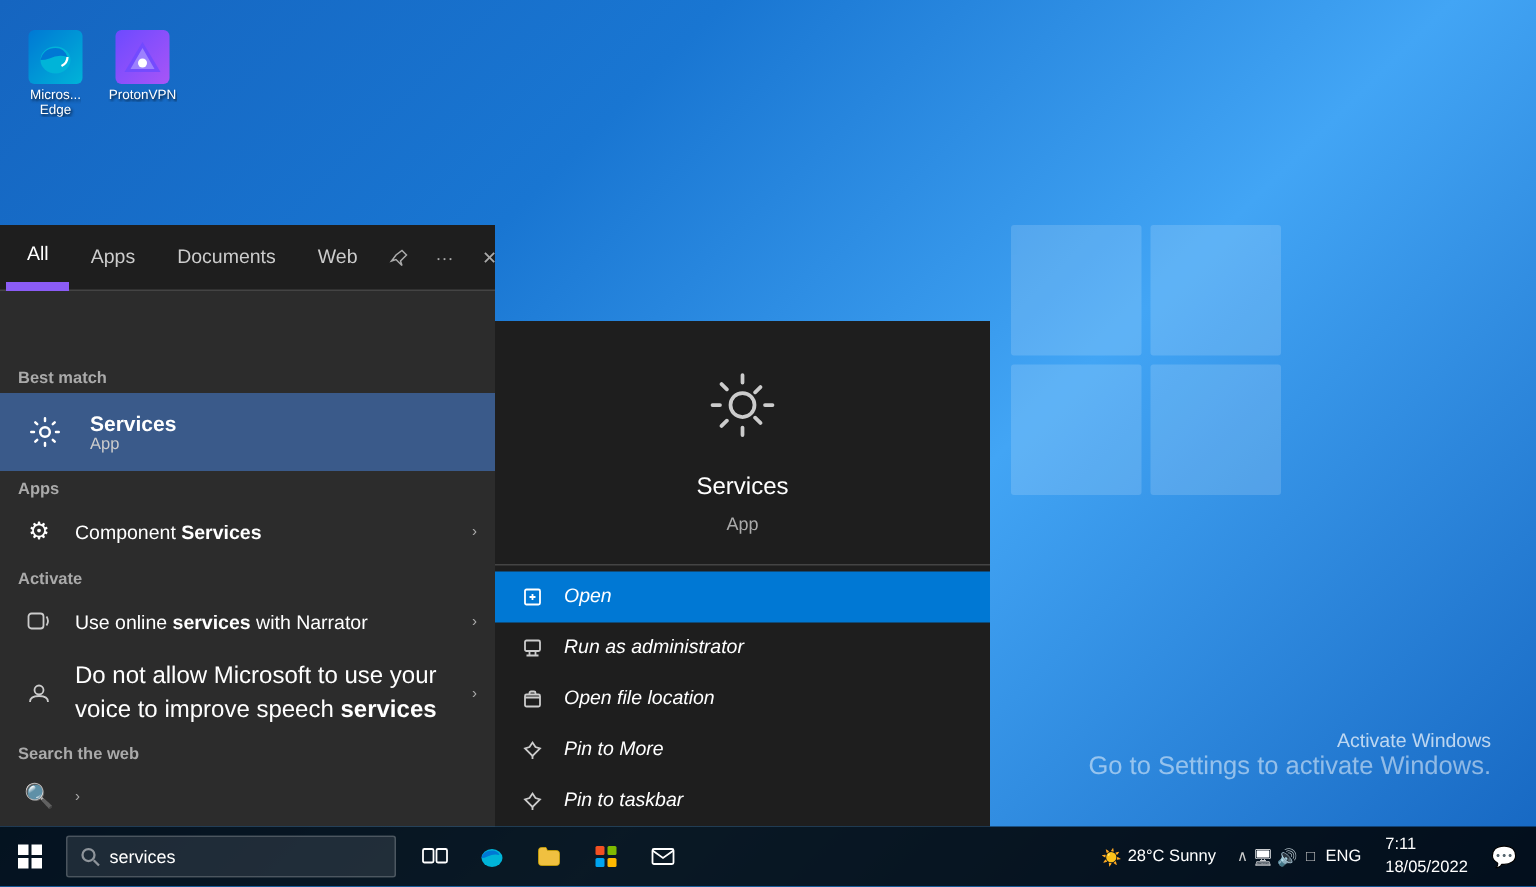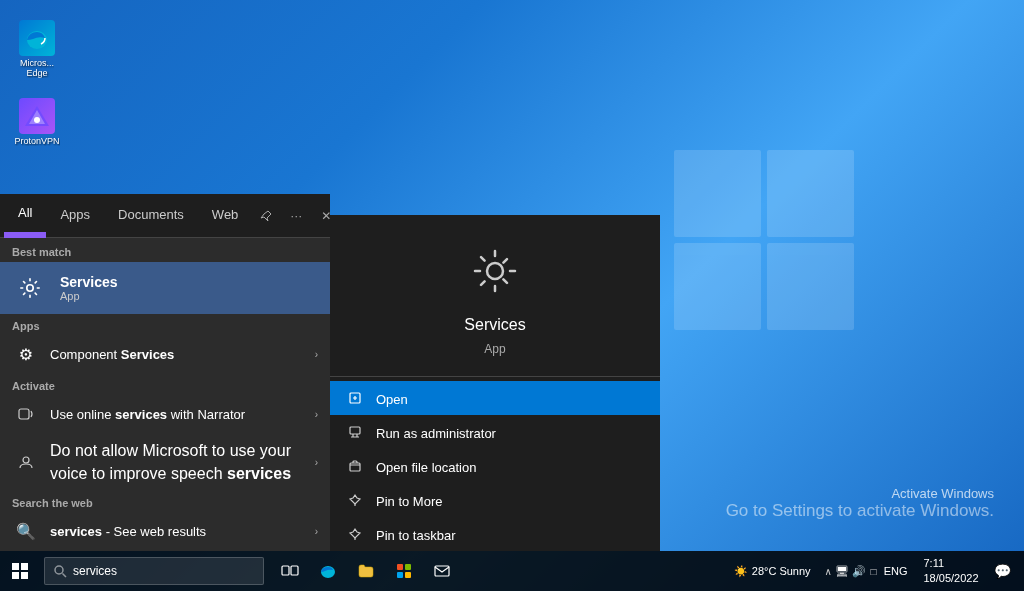--- a/index.html
+++ b/index.html
@@ -60,22 +60,22 @@
       font-size: 17px;
       color: rgba(255,255,255,0.5);
     }
 
     
     .desktop-icons {
       position: absolute;
       top: 20px;
       left: 12px;
       display: flex;
-      flex-direction: column;
-      gap: 20px;
+      flex-direction: row;
+      gap: 8px;
     }
     .desktop-icon {
       display: flex;
       flex-direction: column;
       align-items: center;
       width: 50px;
       cursor: pointer;
     }
     .desktop-icon .icon-img {
       width: 36px;
@@ -241,20 +241,21 @@
       justify-content: center;
       cursor: pointer;
       color: #aaa;
       font-size: 12px;
       border-radius: 3px;
     }
 
     
     .search-body {
       padding: 0;
+      margin-top: 44px;
     }
     .section-header {
       font-size: 11px;
       color: #aaa;
       padding: 8px 12px 4px;
       font-weight: 600;
       text-transform: none;
     }
     .best-match-item {
       display: flex;
@@ -351,26 +352,27 @@
       font-size: 12px;
       color: #aaa;
     }
     .context-divider {
       height: 1px;
       background: #444;
       margin: 0 0 4px;
     }
     .context-menu-item {
       display: flex;
-      align-items: flex-end;
+      align-items: flex-start;
       padding: 8px 16px;
       cursor: pointer;
       color: white;
       font-size: 13px;
       gap: 12px;
+      font-style: italic;
     }
     .context-menu-item.active { background: #0078d4; }
     .context-item-icon {
       width: 18px;
       height: 18px;
       display: flex;
       align-items: center;
       justify-content: center;
       font-size: 13px;
       color: #ccc;
@@ -497,21 +499,20 @@
       </div>
       <div class="item-text item-text-small">Do not allow Microsoft to use your<br>voice to improve speech <b>services</b></div>
       <div class="item-arrow">›</div>
     </div>
 
     <div class="subsection-header">
       <span>Search the web</span>
     </div>
     <div class="result-item">
       <div class="item-icon">🔍</div>
-      <div class="item-text"><b>services</b> - See web results</div>
       <div class="item-arrow">›</div>
     </div>
   </div>
 </div>
 
 <div class="context-panel">
 
   <div class="app-preview">
     <div class="app-preview-icon">
       <svg width="52" height="52" viewBox="0 0 52 52" fill="none">

